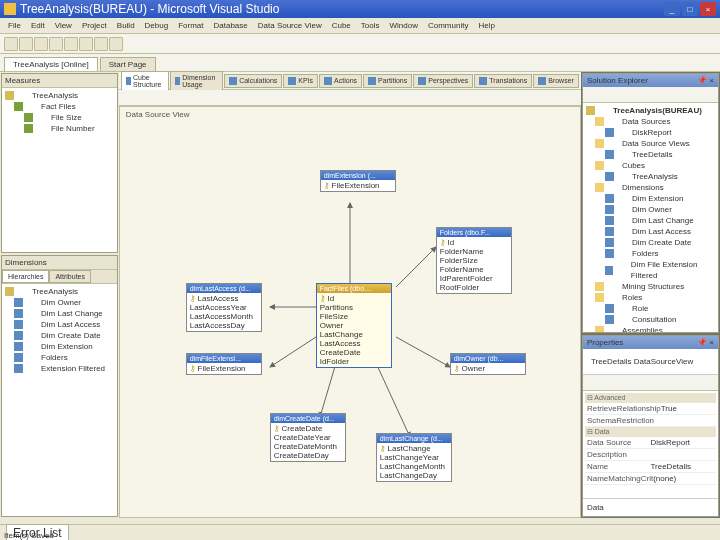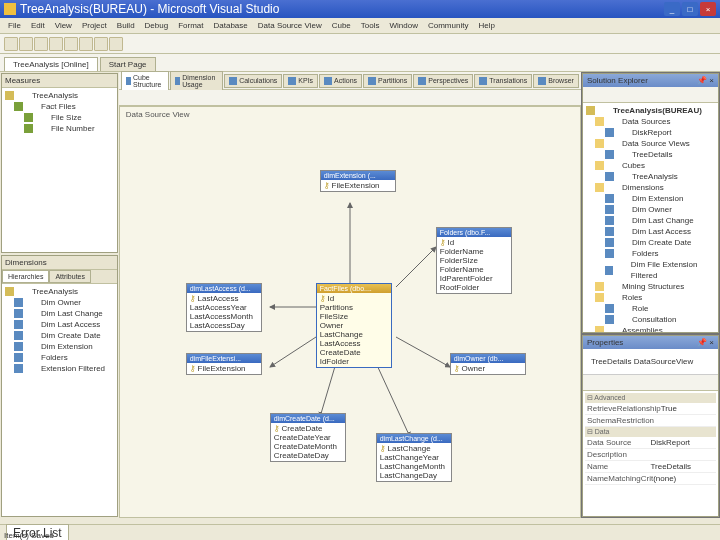--- a/index.html
+++ b/index.html
@@ -344,20 +344,21 @@
           </div>
           <div class="prop-row">
             <span class="k">Name</span>
             <span class="v">TreeDetails</span>
           </div>
           <div class="prop-row">
             <span class="k">NameMatchingCrit</span>
             <span class="v">(none)</span>
           </div>
         </div>
+      <div style="border-top:1px solid #ccc;padding:4px;font-size:8px">Data</div>
     </div>
   </div>
 </div>
 
 <div class="status">
   <span class="err-tab">Error List</span>
 </div>
 <div style="position:absolute;bottom:0;left:4px;font-size:8px">Item(s) Saved</div>
 
 </body></html>

